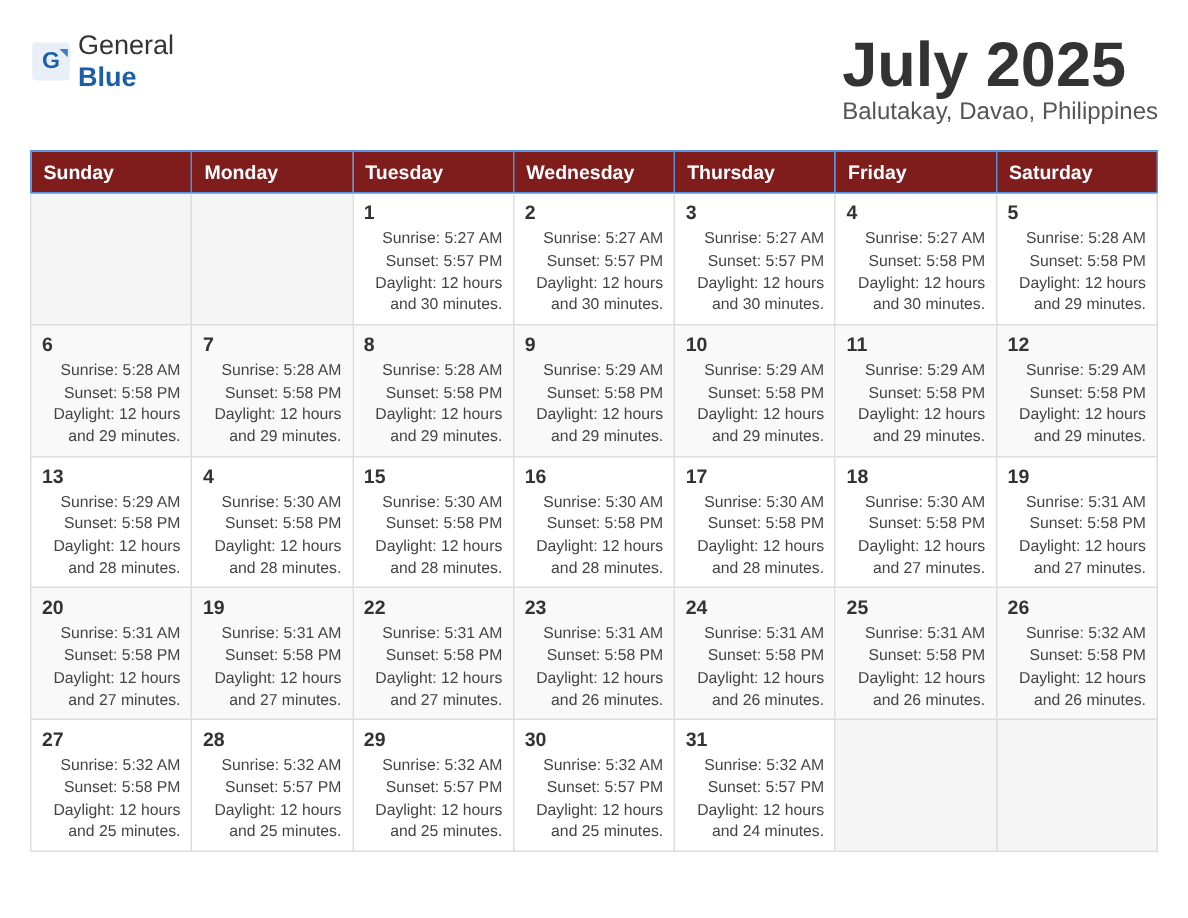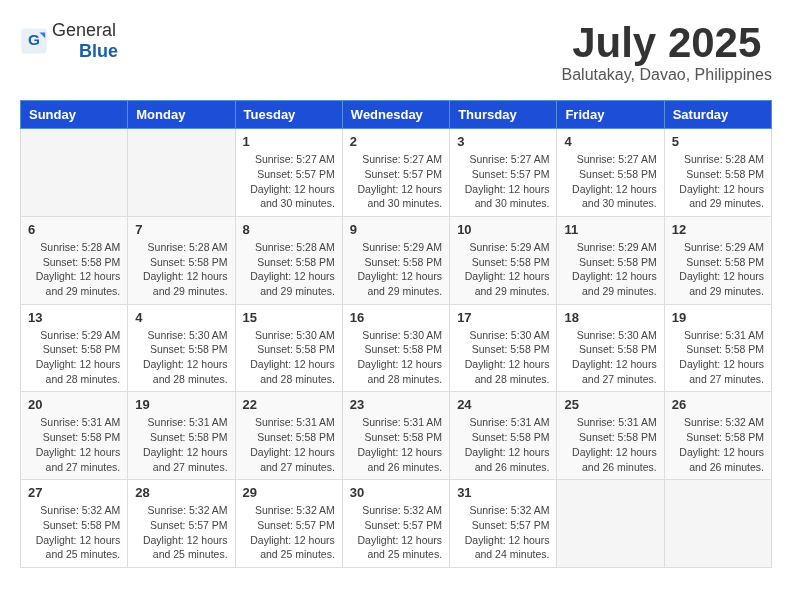--- a/index.html
+++ b/index.html
@@ -19,39 +19,39 @@
     .logo {
       display: flex;
       align-items: center;
       gap: 4px;
     }
     .logo-icon {
       width: 28px;
       height: 28px;
     }
     .title-section {
-      text-align: center;
+      text-align: left;
     }
     .month-title {
       font-size: 42px;
       font-weight: bold;
       color: #333;
       line-height: 1.1;
     }
     .location-title {
       font-size: 16px;
       color: #555;
     }
     .calendar-table {
       width: 100%;
       border-collapse: collapse;
       border: 1px solid #ccc;
     }
     .calendar-table th {
-      background-color: #1d4ed8;
+      background-color: #7f1d1d;
       color: #fff;
       font-size: 13px;
       font-weight: bold;
       text-align: left;
       padding: 6px 8px;
       border: 1px solid #5590dc;
     }
     .calendar-table td {
       vertical-align: top;
       padding: 5px 7px;
@@ -87,21 +87,21 @@
 
 <div class="header-section">
   <div class="logo">
     <svg class="logo-icon" viewBox="0 0 40 40">
       <rect x="2" y="2" width="36" height="36" rx="4" fill="#1a5fa8" opacity="0.1"></rect>
       <text x="20" y="26" text-anchor="middle" font-size="22" font-weight="bold" fill="#1a5fa8">G</text>
       <polygon points="28,8 36,16 36,8" fill="#3a7bd5"></polygon>
     </svg>
     <div>
       <span style="font-size:18px;font-weight:normal;color:#333;">General</span><br>
-      <span style="font-size:18px;font-weight:bold;color:#1a5fa8;margin-left:27px;">Blue</span>
+      <span style="font-size:18px;font-weight:bold;color:#1a5fa8;">Blue</span>
     </div>
   </div>
   <div class="title-section">
     <div class="month-title">July 2025</div>
     <div class="location-title">Balutakay, Davao, Philippines</div>
   </div>
 </div>
 
 <table class="calendar-table">
   <thead>

